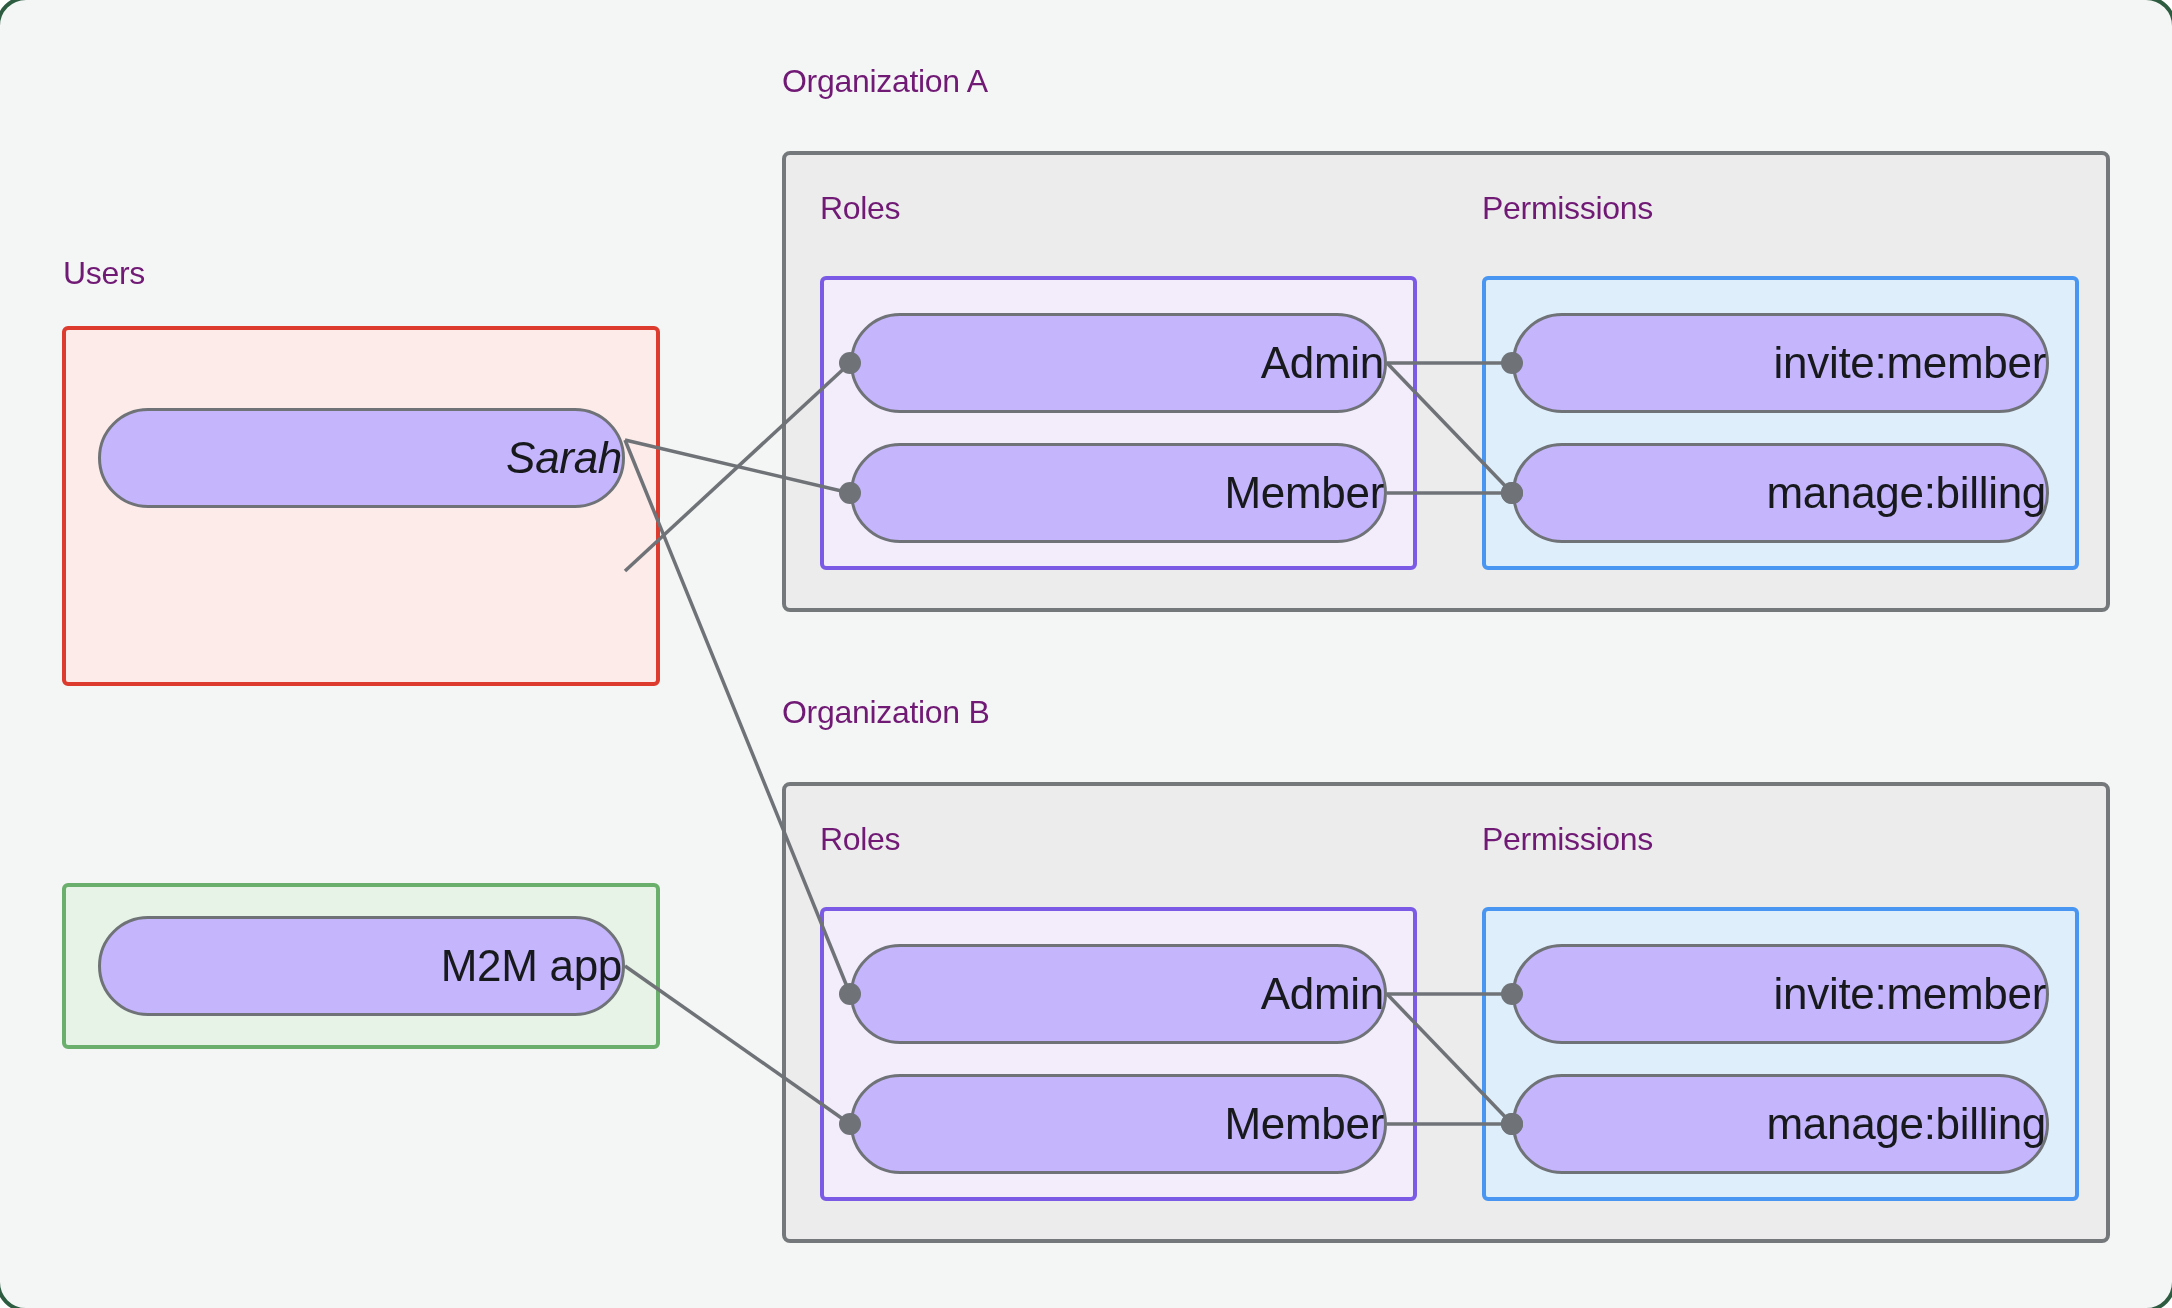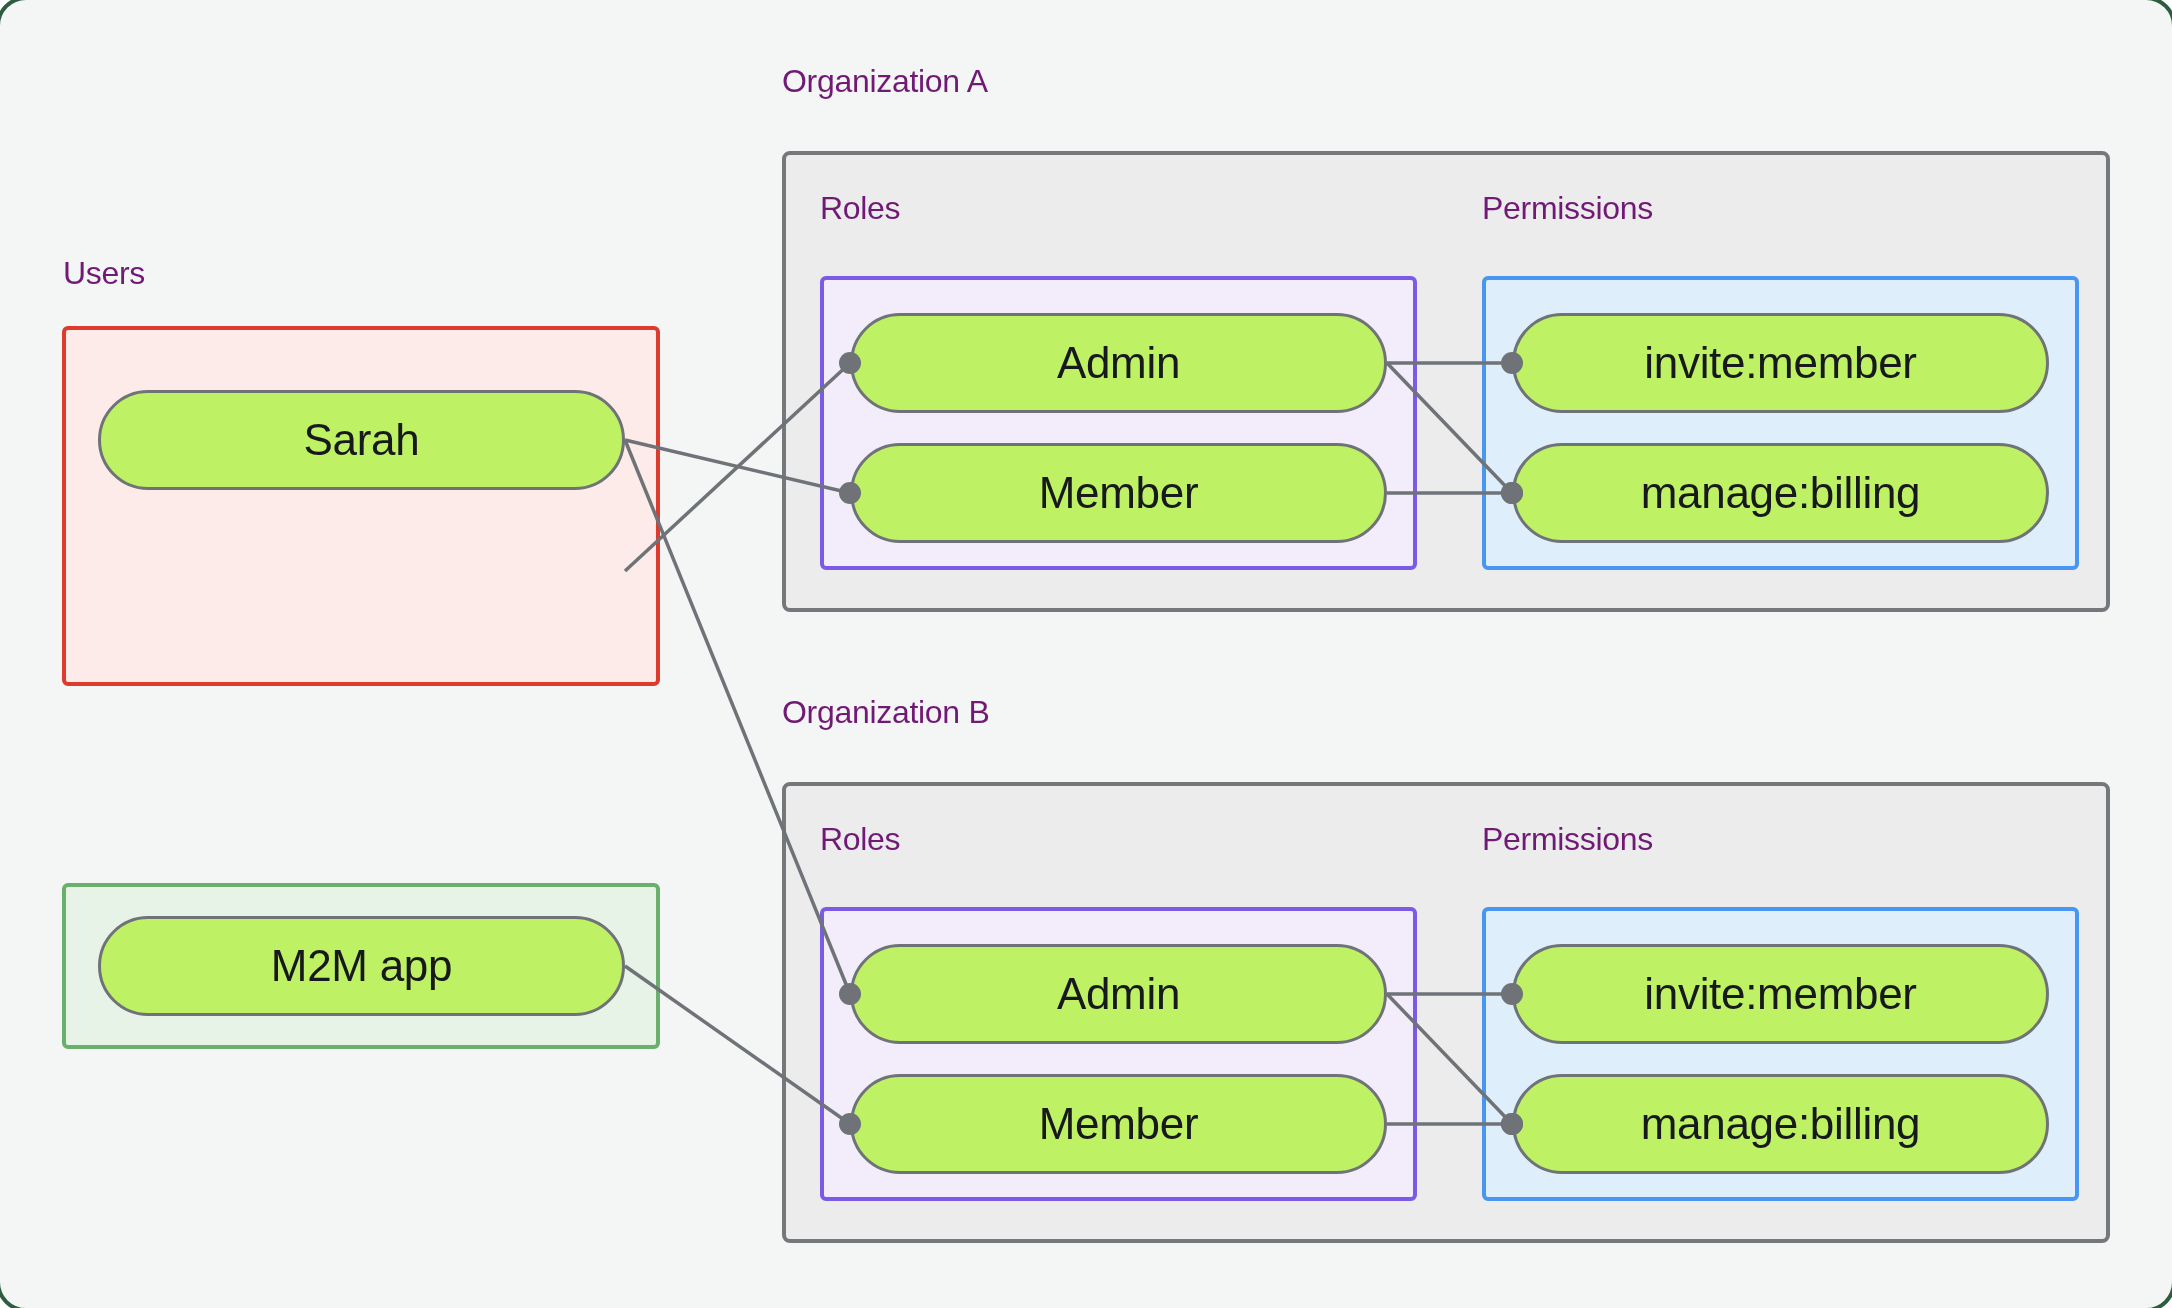--- a/index.html
+++ b/index.html
@@ -42,26 +42,26 @@
     border: 4px solid #74787b;
     border-radius: 8px;
   }
   .users-box  { background: #fcebe9; border-color: #dc3b2d; }
   .m2m-box    { background: #e7f3e6; border-color: #6aaf6c; }
   .roles-box  { background: #f2ecfb; border-color: #7b5be6; }
   .perms-box  { background: #dfeefb; border-color: #4896f2; }
   .pill {
     position: absolute;
     height: 100px;
-    background: #bef264;
+    background: #c4b5fd;
     border: 3px solid #6f7377;
     border-radius: 60px;
     display: flex;
     align-items: center;
-    justify-content: center;
+    justify-content: flex-end;
     font-size: 44px;
     letter-spacing: -0.3px;
     color: #17191c;
     white-space: nowrap;
   }
   #edge-layer {
     position: absolute;
     left: 0; top: 0;
     width: 2172px; height: 1308px;
     pointer-events: none;
@@ -70,21 +70,21 @@
 </style>
 </head>
 <body>
 
 <div class="corner-shell"></div>
 
 <div id="stage">
 
   <div class="heading" style="left:63px; top:238px;margin-top:19px;">Users</div>
   <div class="group-box users-box" style="left:62px; top:326px; width:598px; height:360px;"></div>
-  <div class="pill" style="left:98px; top:390px; width:527px;">
+  <div class="pill" style="left:98px; top:408px; width:527px;font-style:italic;">
     <span>Sarah</span>
   </div>
 
   <div class="group-box m2m-box" style="left:62px; top:883px; width:598px; height:166px;"></div>
   <div class="pill" style="left:98px; top:916px; width:527px;">
     <span>M2M app</span>
   </div>
 
   <div class="heading" style="left:782px; top:65px;">Organization A</div>
   <div class="org-box" style="left:782px; top:151px; width:1328px; height:461px;"></div>

